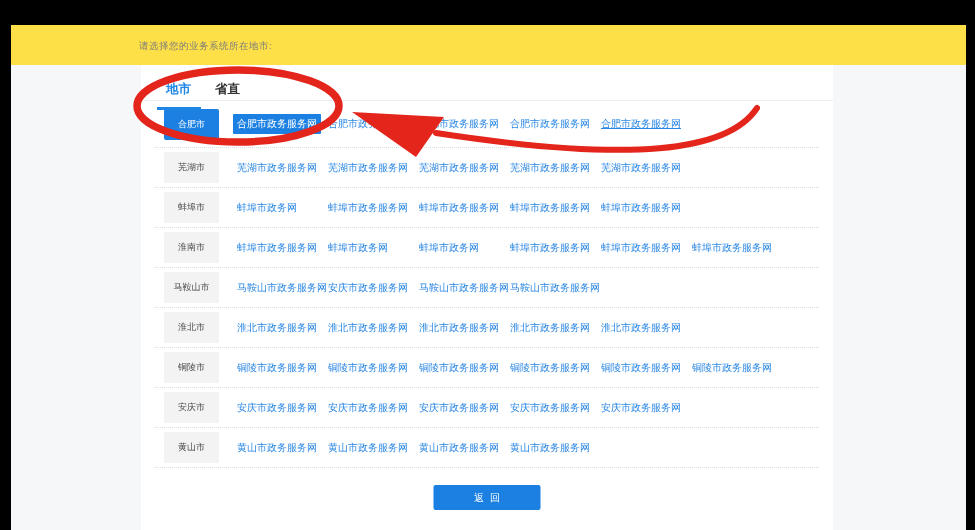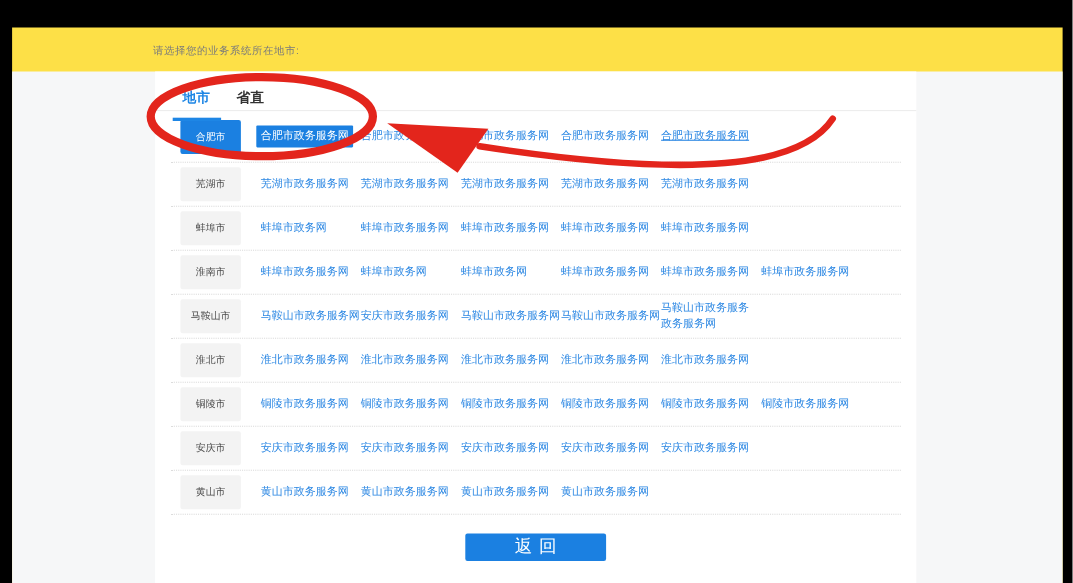--- a/index.html
+++ b/index.html
@@ -22,22 +22,22 @@
     min-height:39px;border-bottom:1px dotted #dcdcdc;padding-left:9px;}
   .row.first{min-height:46px;}
   .btn-cell{display:flex;}
   .city-btn{width:55px;height:31px;background:#f3f3f3;color:#4a4a4a;font-size:9px;
     display:flex;align-items:center;justify-content:center;border-radius:2px;cursor:pointer;}
   .city-btn.selected{background:#1b80e1;color:#fff;}
   .link{font-size:10px;color:#2b87e3;justify-self:start;line-height:1.4;cursor:pointer;}
   .link.selected{background:#1b80e1;color:#fff;padding:3px 4px;margin-left:-4px;border-radius:1px;}
   .link.underline{text-decoration:underline;}
   .link.wrap{display:inline-block;width:86px;}
-  .back-btn{position:absolute;left:50%;transform:translateX(-50%);top:420px;width:128px;height:25px;
-    background:#1b80e1;color:#fff;font-size:16px;letter-spacing:6px;text-indent:6px;
+  .back-btn{position:absolute;left:50%;transform:translateX(-50%);top:420px;width:107px;height:25px;
+    background:#1b80e1;color:#fff;font-size:10px;letter-spacing:6px;text-indent:6px;
     display:flex;align-items:center;justify-content:center;border-radius:2px;cursor:pointer;}
   .annotation{position:absolute;left:0;top:0;width:975px;height:530px;pointer-events:none;}
 </style>
 </head>
 <body>
 
 <div class="viewport">
   <div class="content-bg"></div>
   <div class="instruction">请选择您的业务系统所在地市:</div>
 
@@ -93,21 +93,20 @@
         </div>
 
   <div class="row">
     <div class="btn-cell">
       <div class="city-btn">马鞍山市</div>
     </div>
   <span class="link">马鞍山市政务服务网</span>
           <span class="link">安庆市政务服务网</span>
           <span class="link">马鞍山市政务服务网</span>
           <span class="link">马鞍山市政务服务网</span>
-          <span class="link wrap">马鞍山市政务服务政务服务网</span>
         </div>
 
   <div class="row">
     <div class="btn-cell">
       <div class="city-btn">淮北市</div>
     </div>
   <span class="link">淮北市政务服务网</span>
           <span class="link">淮北市政务服务网</span>
           <span class="link">淮北市政务服务网</span>
           <span class="link">淮北市政务服务网</span>

